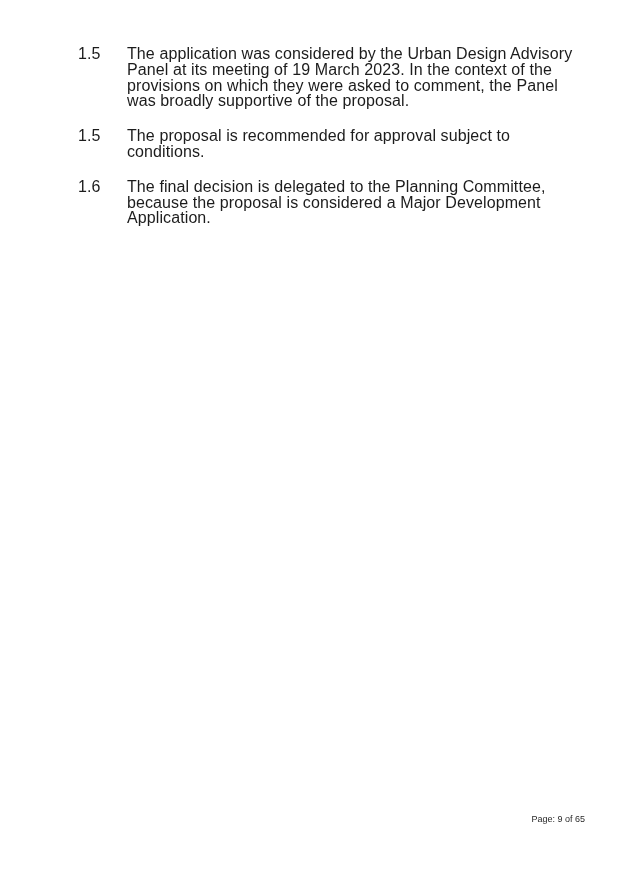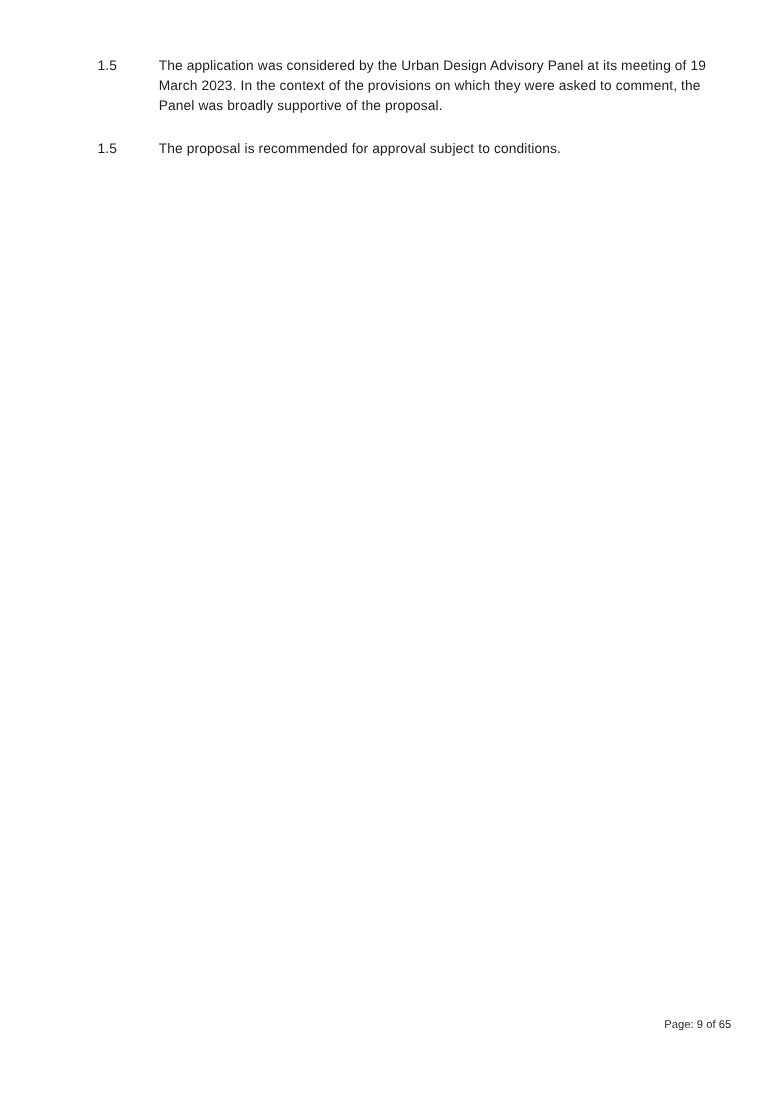--- a/index.html
+++ b/index.html
@@ -17,21 +17,21 @@
     overflow: hidden;
   }
   .content {
     position: absolute;
     top: 46px;
     left: 78px;
   }
   .para {
     display: flex;
     align-items: flex-start;
-    font-size: 11px;
+    font-size: 16px;
     line-height: 15.8px;
     margin: 0 0 19px 0;
     letter-spacing: 0.1px;
   }
   .para .num {
     width: 49px;
     flex: 0 0 49px;
   }
   .para .txt {
     width: 453px;
@@ -56,20 +56,24 @@
     <div class="para">
       <span class="num">1.5</span>
       <span class="txt">The application was considered by the Urban Design Advisory Panel at its meeting of 19 March 2023. In the context of the provisions on which they were asked to comment, the Panel was broadly supportive of the proposal.</span>
     </div>
 
     <div class="para">
       <span class="num">1.5</span>
       <span class="txt">The proposal is recommended for approval subject to conditions.</span>
     </div>
 
+    <div class="para">
+      <span class="num">1.6</span>
+      <span class="txt">The final decision is delegated to the Planning Committee, because the proposal is considered a Major Development Application.</span>
+    </div>
 
   </div>
 
   <div class="footer">
     <span>Page: 9 of 65</span>
   </div>
 
 </div>
 
 </body></html>

